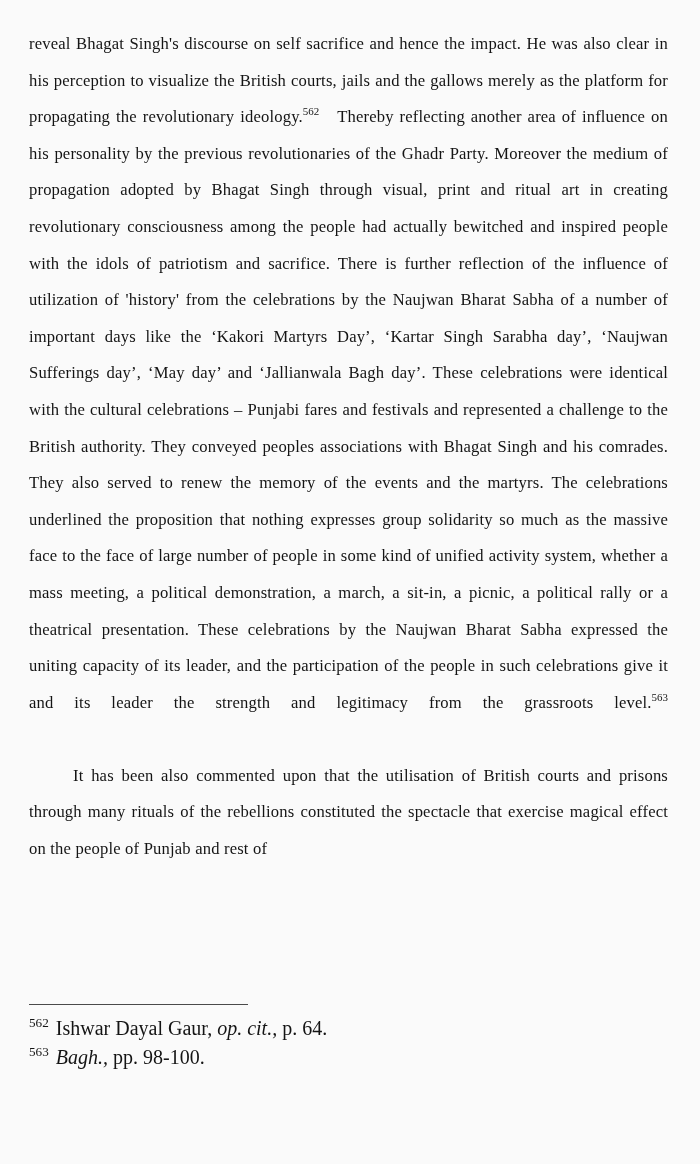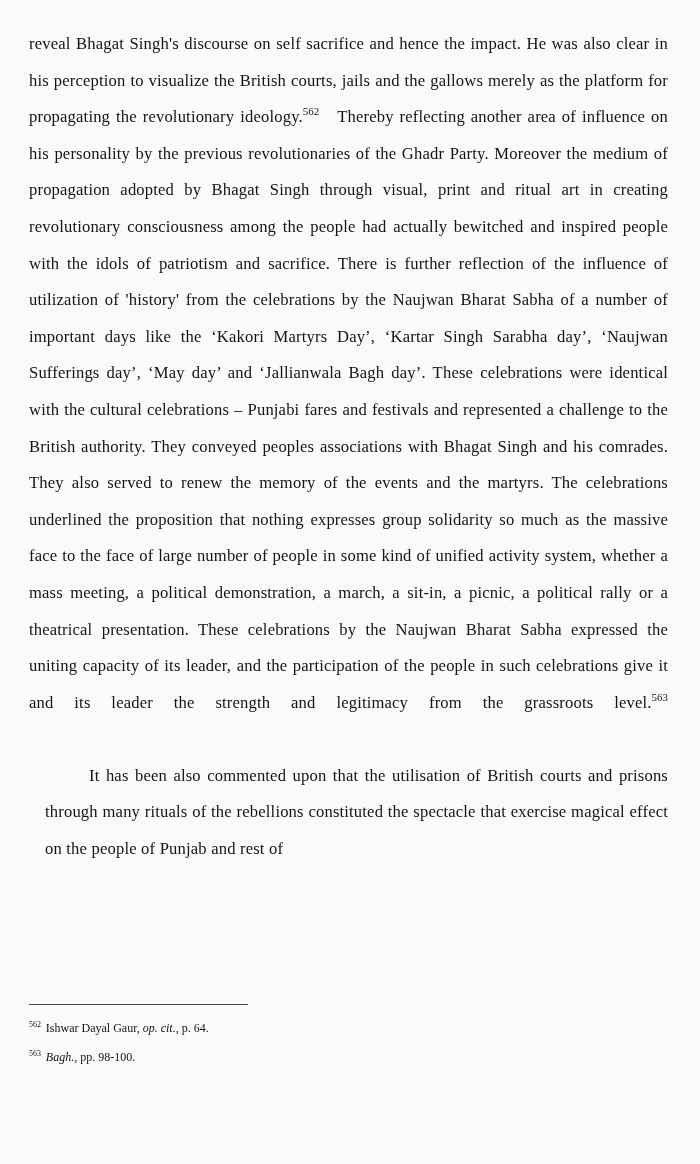--- a/index.html
+++ b/index.html
@@ -38,21 +38,20 @@
     line-height: 36.6px;
     text-align: justify;
     text-justify: inter-word;
     letter-spacing: 0.01em;
     word-spacing: 0.005em;
     hyphens: none;
   }
 
   p.body-para.indented {
     text-indent: 44px;
-    margin-left: 16px;
   }
 
   
   p.body-para:after {
     content: "";
     display: inline-block;
     width: 100%;
   }
   p.body-para.no-stretch:after {
     content: none;
@@ -80,21 +79,21 @@
   .footnote-rule {
     width: 219px;
     height: 0;
     border: 0;
     border-top: 1.3px solid #4a4a4a;
     margin: 0 0 9px 0;
   }
 
   p.footnote {
     margin: 0;
-    font-size: 12px;
+    font-size: 20px;
     line-height: 29px;
     text-align: left;
     color: #141414;
   }
 
   p.footnote sup.fn-num {
     font-size: 0.66em;
     vertical-align: super;
     line-height: 0;
     margin-right: 2px;

